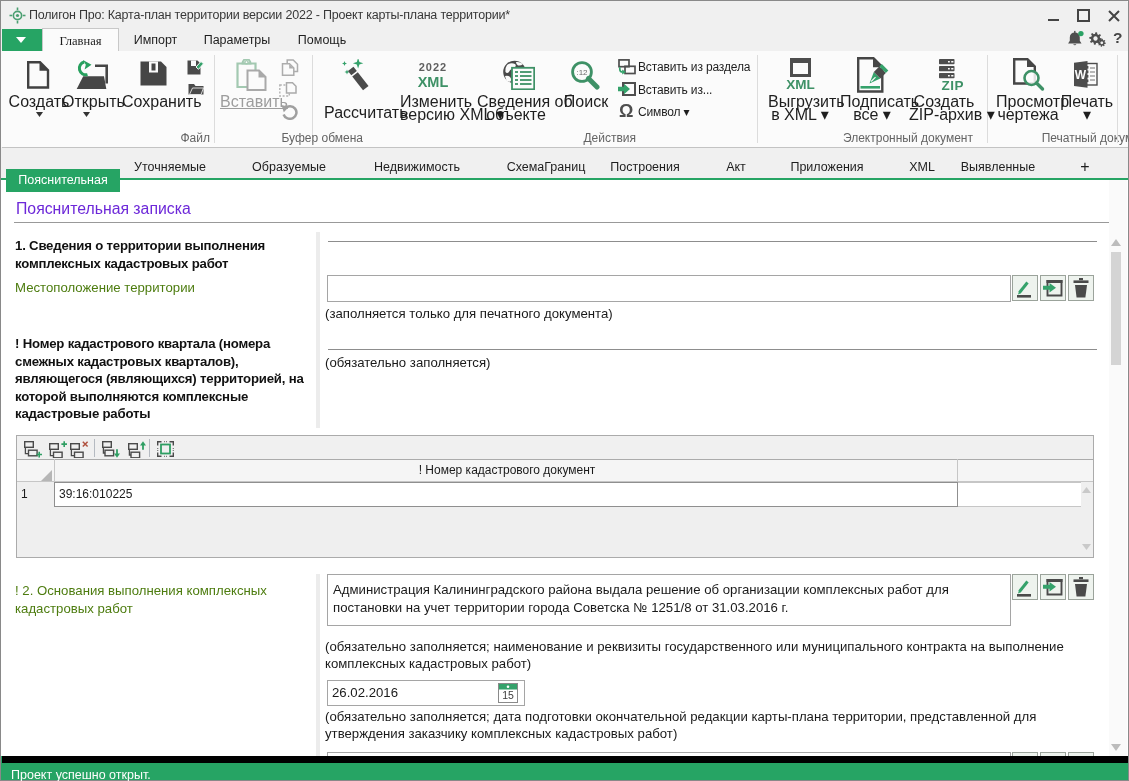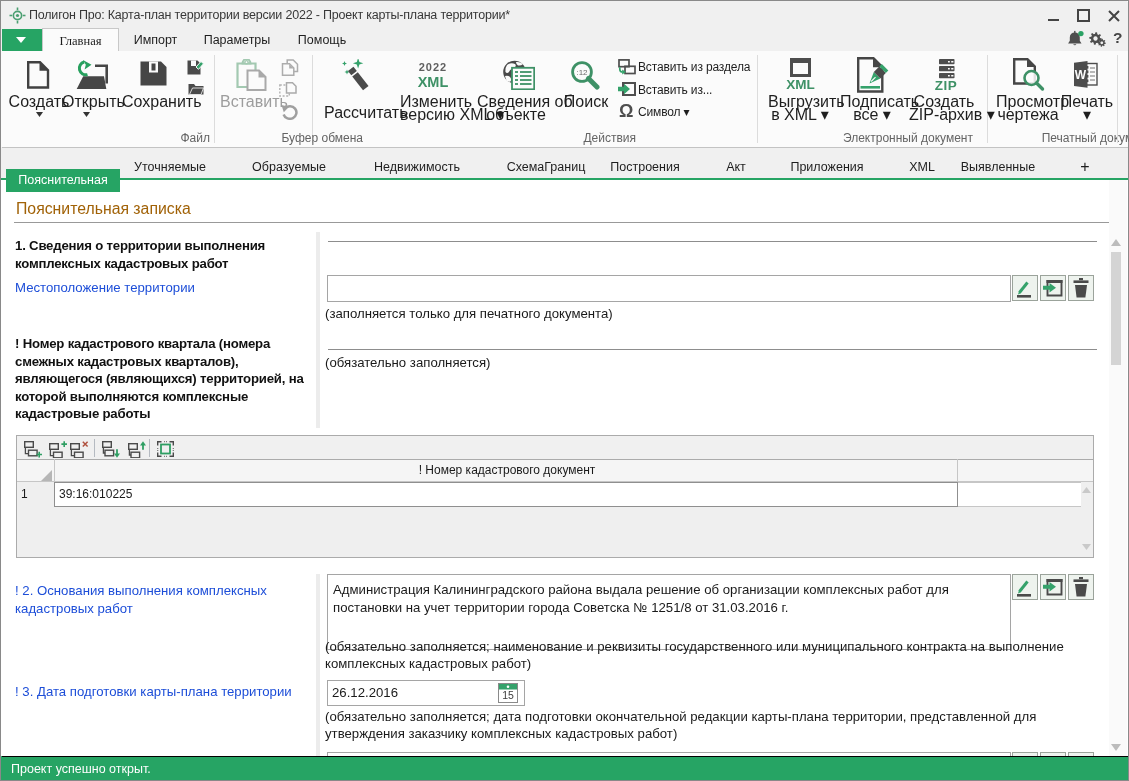--- a/index.html
+++ b/index.html
@@ -29,29 +29,29 @@
 
 
 #doctabs { position:absolute; left:1px; top:147px; width:1126px; height:31px; background:#f0f0f0; z-index:3; }
 #doctabs .gline { position:absolute; left:0; top:30px; width:1126px; height:2px; background:#26a464; }
 .dtab { position:absolute; top:8px; height:22.5px; font-size:12.5px; color:#1e1e1e; text-align:center; line-height:22px; }
 .dtab.active { background:#26a464; color:#fff;margin-top:13px; }
 
 
 #content { position:absolute; left:1px; top:178px; width:1126px; height:578px; background:#fff; }
 .blabel { position:absolute; font-weight:bold; font-size:13.2px; color:#111; line-height:17.5px; letter-spacing:-0.2px; }
-.plabel { position:absolute; font-size:13.2px; color:#1d4ed8; }
+.plabel { position:absolute; font-size:13.2px; color:#4d7c0f; }
 .caption { position:absolute; font-size:13.2px; color:#1a1a1a; line-height:17px; }
 .hline { position:absolute; height:1px; background:#9b9b9b; }
 .tinput { position:absolute; background:#fff; border:1px solid #a5a5a5; font-size:13.2px; color:#1a1a1a; }
 .iconbtn { position:absolute; width:26px; height:26px; background:#eef3ee; border:1px solid #9ba39b; }
 .vdiv { position:absolute; width:4px; background:#ececec; }
 
 
-#statusbar { position:absolute; left:1px; top:755px; width:1126px; height:24px; background:#26a464; border-top:1px solid #000000; }
+#statusbar { position:absolute; left:1px; top:755px; width:1126px; height:24px; background:#26a464; border-top:7px solid #000000; }
 #statusbar span { position:absolute; left:9px; top:5px; font-size:12.5px; color:#fdfdfd; }
 
 
 #vsb { position:absolute; left:1108px; top:178px; width:18px; height:578px; background:#fafafa; }
 #vsb .thumb { position:absolute; left:2px; top:73px; width:10px; height:113px; background:#d4d4d4; }
 </style>
 </head>
 <body>
 <div id="win">
 <div class="abs" style="left:0;top:0;width:1126px;height:1px;background:#f0f0f0;"></div>
@@ -159,21 +159,21 @@
     <path d="M1.5 12.5 L4.5 6 H15.5 L13 12.5 Z" fill="#4a4a4a" stroke="#fbfbfb" stroke-width="0.8"></path>
   </svg>
 
   <svg class="abs" style="left:234px;top:8px" width="31" height="32" viewBox="0 0 31 32">
     <path d="M1.5 4.5 H19.5 V28 H1.5 Z" fill="none" stroke="#a3c9b1" stroke-width="2.2"></path>
     <path d="M6.5 4.5 a4 4.5 0 0 1 8 0 Z" fill="none" stroke="#a3c9b1" stroke-width="2"></path>
     <circle cx="10.5" cy="3.2" r="1.6" fill="#fbfbfb" stroke="#a3c9b1" stroke-width="1.4"></circle>
     <path d="M11.5 11.5 H23 L29.5 18 V31 H11.5 Z" fill="#fbfbfb" stroke="#a9a9a9" stroke-width="2"></path>
     <path d="M22.5 11 L30 18.5 H22.5 Z" fill="#a9a9a9"></path>
   </svg>
-  <div class="rcap dis" style="left:218px;top:44px;width:62px;">Вставить</div>
+  <div class="rcap dis" style="left:218px;top:44px;width:62px;text-decoration:underline;">Вставить</div>
   <svg class="abs" style="left:279px;top:8px" width="18" height="17" viewBox="0 0 18 17">
     <path d="M6.2 1 H12.2 L16.5 5.3 V12.5 H6.2 Z" fill="none" stroke="#adadad" stroke-width="1.5"></path>
     <path d="M1.5 4.8 H8.5 L12.8 9.1 V16.2 H1.5 Z" fill="#fbfbfb" stroke="#adadad" stroke-width="1.5"></path>
     <path d="M8.2 5.2 L12.4 9.4 H8.2 Z" fill="#adadad"></path>
   </svg>
   <svg class="abs" style="left:277px;top:31px" width="18" height="15" viewBox="0 0 18 15">
     <rect x="0.8" y="3" width="9.5" height="11" fill="none" stroke="#b3b3b3" stroke-width="1.4" stroke-dasharray="2 1.6"></rect>
     <path d="M7.5 0.8 H13.5 L17 4.3 V11 H7.5 Z" fill="#fbfbfb" stroke="#ababab" stroke-width="1.5"></path>
   </svg>
   <svg class="abs" style="left:279px;top:53px" width="18" height="16" viewBox="0 0 18 16">
@@ -265,21 +265,21 @@
     </g>
     <g fill="#fbfbfb">
       <rect x="9" y="2" width="1.8" height="1.5"></rect>
           <rect x="12.2" y="2" width="2.2" height="1.5"></rect>
       <rect x="9" y="9" width="1.8" height="1.5"></rect>
           <rect x="12.2" y="9" width="2.2" height="1.5"></rect>
       <rect x="9" y="16" width="1.8" height="1.5"></rect>
           <rect x="12.2" y="16" width="2.2" height="1.5"></rect>
     </g>
   </svg>
-  <div class="abs" style="left:926px;top:27px;width:36px;text-align:center;font-size:13.5px;font-weight:bold;color:#3e9166;letter-spacing:0.5px;">ZIP</div>
+  <div class="abs" style="left:926px;top:27px;width:36px;text-align:right;font-size:13.5px;font-weight:bold;color:#3e9166;letter-spacing:0.5px;">ZIP</div>
   <div class="rcap" style="left:907px;top:44px;width:70px;">Создать<br>ZIP-архив ▾</div>
 
   <svg class="abs" style="left:1011px;top:7px" width="32" height="34" viewBox="0 0 32 34">
     <path d="M1.2 1.2 H14.5 L21.8 8.5 V25.5 H1.2 Z" fill="none" stroke="#464646" stroke-width="2.4"></path>
     <path d="M14 0.5 L22.5 9 H14 Z" fill="#464646"></path>
     <circle cx="18.5" cy="20" r="7" fill="#fbfbfb" fill-opacity="0.85" stroke="#3e9166" stroke-width="2.6"></circle>
     <line x1="23.5" y1="25" x2="29.5" y2="31" stroke="#3e9166" stroke-width="3.4" stroke-linecap="round"></line>
   </svg>
   <div class="rcap" style="left:994px;top:44px;width:64px;">Просмотр<br>чертежа</div>
 
@@ -313,21 +313,21 @@
   <div class="dtab" style="left:600px;width:86px;">Построения</div>
   <div class="dtab" style="left:712px;width:44px;">Акт</div>
   <div class="dtab" style="left:780px;width:90px;">Приложения</div>
   <div class="dtab" style="left:900px;width:40px;">XML</div>
   <div class="dtab" style="left:950px;width:92px;">Выявленные</div>
   <div class="dtab" style="left:1068px;width:30px;font-size:16px;">+</div>
 </div>
 
 <div id="content">
 
-  <div class="abs" style="left:14px;top:21px;font-size:15.8px;color:#a16207;">Пояснительная записка</div>
+  <div class="abs" style="left:14px;top:21px;font-size:15.8px;color:#6d28d9;">Пояснительная записка</div>
   <div class="hline" style="left:12px;top:43px;width:1098px;background:#999;"></div>
 
   <div class="vdiv" style="left:314px;top:53px;height:196px;"></div>
   <div class="vdiv" style="left:314px;top:395px;height:183px;"></div>
 
   <div class="blabel" style="left:13px;top:58px;width:320px;">1. Сведения о территории выполнения<br>комплексных кадастровых работ</div>
   <div class="hline" style="left:326px;top:62px;width:769px;background:#8d8d8d;"></div>
 
   <div class="plabel" style="left:13px;top:101px;">Местоположение территории</div>
   <div class="tinput" style="left:325px;top:96px;width:684px;height:27px;"></div>
@@ -411,40 +411,39 @@
     <div class="abs" style="left:941px;top:46px;width:123px;height:25px;background:#fff;border-top:1px solid #c6c6c6;border-bottom:1px solid #c6c6c6;"></div>
     <svg class="abs" style="left:1065px;top:51px" width="9" height="6" viewBox="0 0 9 6">
           <path d="M4.5 0 L9 6 H0 Z" fill="#c9c9c9"></path>
         </svg>
     <svg class="abs" style="left:1065px;top:108px" width="9" height="6" viewBox="0 0 9 6">
           <path d="M0 0 H9 L4.5 6 Z" fill="#c9c9c9"></path>
         </svg>
   </div>
 
   <div class="plabel" style="left:13px;top:403px;width:310px;line-height:17.5px;">! 2. Основания выполнения комплексных<br>кадастровых работ</div>
-  <div class="tinput" style="left:325px;top:395px;width:684px;height:76px;padding:6px 5px;line-height:17.5px;">Администрация Калининградского района выдала решение об организации комплексных работ для<br>постановки на учет территории города Советска № 1251/8 от 31.03.2016 г.</div>
+  <div class="tinput" style="left:325px;top:395px;width:684px;height:52px;padding:6px 5px;line-height:17.5px;">Администрация Калининградского района выдала решение об организации комплексных работ для<br>постановки на учет территории города Советска № 1251/8 от 31.03.2016 г.</div>
   <div class="iconbtn" style="left:1010px;top:395px;"><svg width="24" height="24" viewBox="0 0 24 24">
           <path d="M6.5 16.5 L14.5 6.5" stroke="#35a26b" stroke-width="3"></path>
           <path d="M5 18.5 L7.8 17.3 L6 15.2 Z" fill="#35a26b"></path>
           <rect x="4" y="19" width="14" height="2.6" fill="#4a4a4a"></rect>
         </svg></div>
   <div class="iconbtn" style="left:1038px;top:395px;"><svg width="24" height="24" viewBox="0 0 24 24">
           <path d="M6.5 5 H20.5 V19.5 H6.5 Z" fill="none" stroke="#4a4a4a" stroke-width="1.9"></path>
           <rect x="5.5" y="4" width="16" height="3" fill="#4a4a4a"></rect>
           <path d="M2 9.8 H8.5 V7 L15 11.8 L8.5 16.6 V13.8 H2 Z" fill="#35a26b"></path>
         </svg></div>
   <div class="iconbtn" style="left:1066px;top:395px;"><svg width="24" height="24" viewBox="0 0 24 24">
           <rect x="10" y="2" width="4" height="2.2" fill="#4a4a4a"></rect>
           <rect x="4.5" y="4.4" width="15" height="2.6" fill="#4a4a4a"></rect>
           <path d="M6 9 H18 L16.4 21.5 H7.6 Z" fill="#4a4a4a"></path>
         </svg></div>
   <div class="caption" style="left:323px;top:459px;width:770px;">(обязательно заполняется; наименование и реквизиты государственного или муниципального контракта на выполнение<br>комплексных кадастровых работ)</div>
 
-  <div class="plabel" style="left:13px;top:505px;">! 3. Дата подготовки карты-плана территории</div>
-  <div class="tinput" style="left:325px;top:501px;width:198px;height:26px;line-height:24px;padding-left:4px;">26.12.2016</div>
+  <div class="tinput" style="left:325px;top:501px;width:198px;height:26px;line-height:24px;padding-left:4px;">26.02.2016</div>
   <svg class="abs" style="left:496px;top:504px" width="20" height="20" viewBox="0 0 20 20">
     <rect x="0.5" y="0.5" width="19" height="19" fill="#fff" stroke="#8a8a8a"></rect>
     <rect x="1" y="1" width="18" height="5.5" fill="#35a26b"></rect>
     <circle cx="10" cy="3.7" r="1.3" fill="#fff"></circle>
     <text x="10" y="16" font-size="10.5" fill="#3c3c3c" text-anchor="middle" font-family="Liberation Sans">15</text>
   </svg>
   <div class="caption" style="left:323px;top:529px;width:770px;">(обязательно заполняется; дата подготовки окончательной редакции карты-плана территории, представленной для<br>утверждения заказчику комплексных кадастровых работ)</div>
 
   <div class="tinput" style="left:325px;top:573px;width:684px;height:5px;"></div>
   <div class="iconbtn" style="left:1010px;top:573px;height:5px;"></div>

